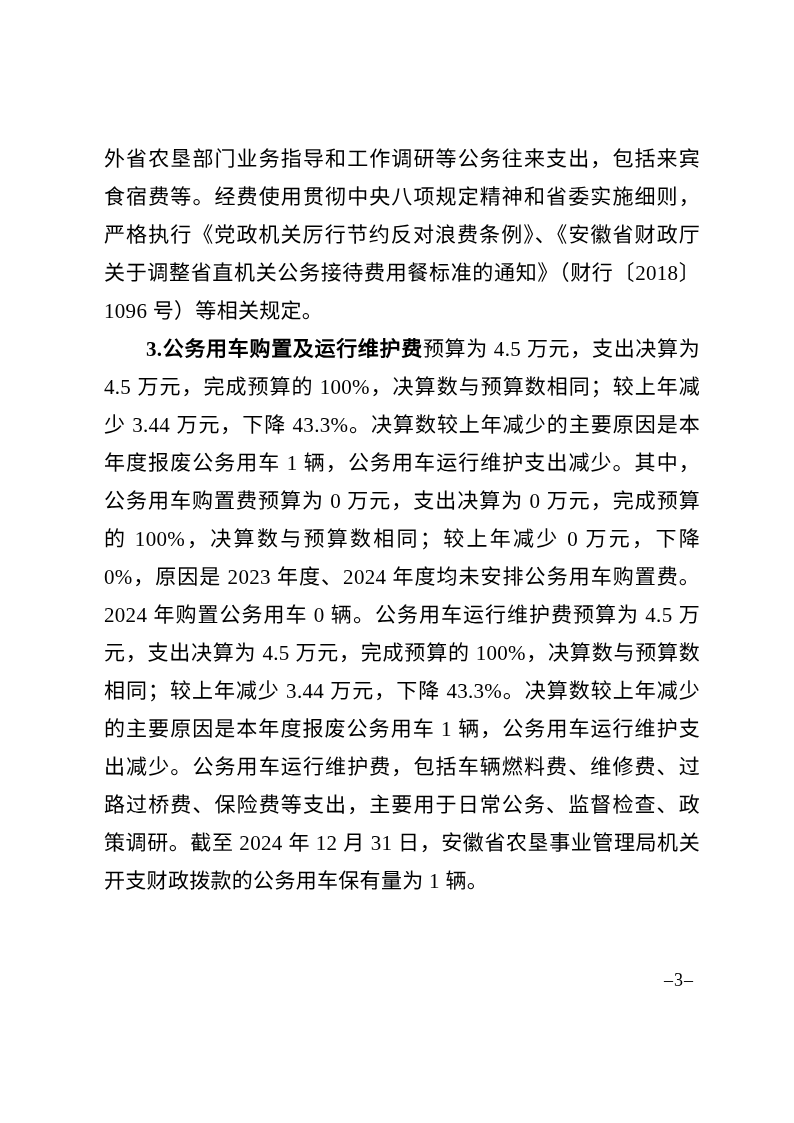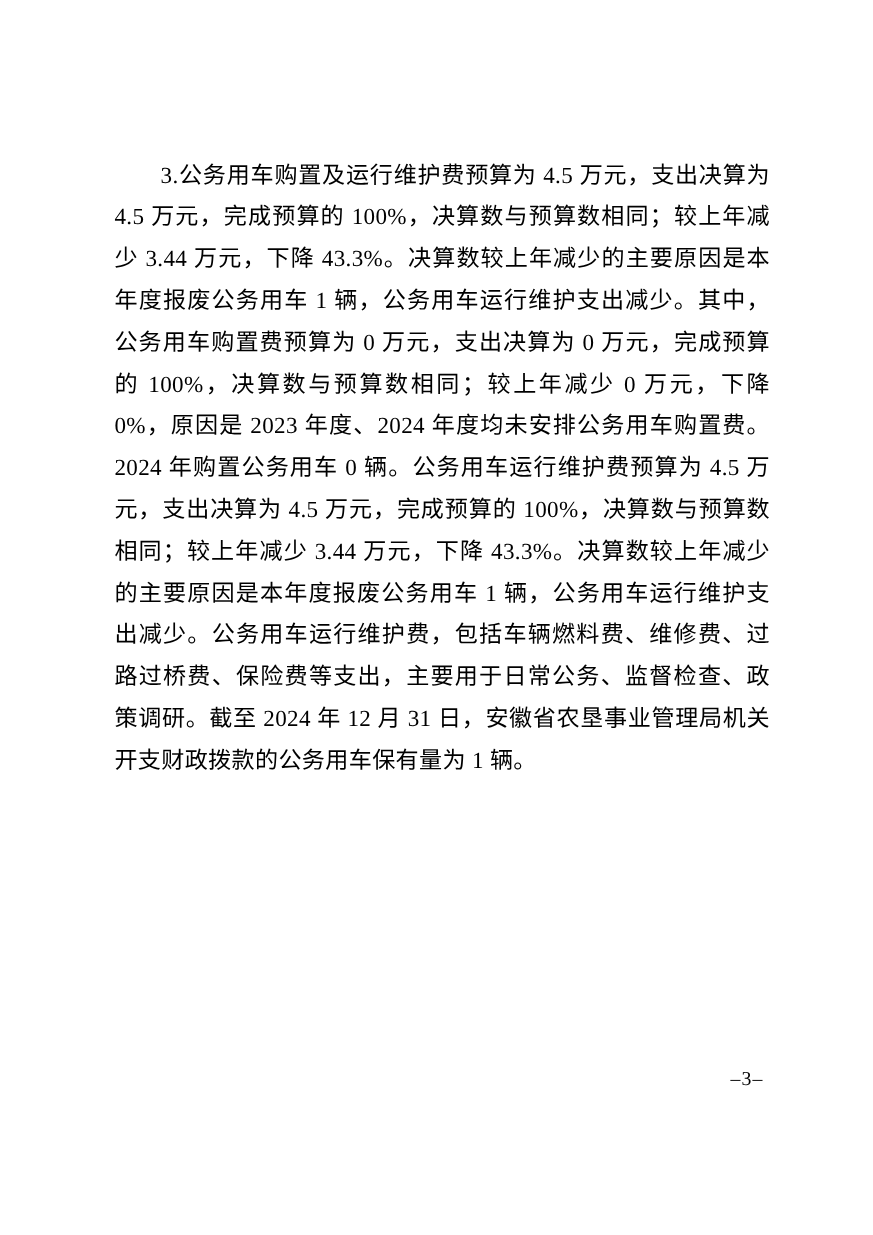--- a/index.html
+++ b/index.html
@@ -32,37 +32,38 @@
     font-size: 21px;
     line-height: 38px;
     letter-spacing: 0.3px;
     text-align: justify;
     text-align-last: left;
   }
   .para.indent {
     text-indent: 2em;
   }
   .run.bold {
-    font-weight: normal;
+    font-weight: bold;
     margin-top: 32px;
   }
   .page-footer {
     position: absolute;
     top: 970px;
     right: 100px;
   }
   .page-number {
     font-size: 18px;
     letter-spacing: 1px;
     color: #000000;
   }
 </style>
 </head>
 <body>
 
 <div class="page">
   <main class="doc-body" id="doc-body">
+      <p class="para"><span class="run">外省农垦部门业务指导和工作调研等公务往来支出，包括来宾食宿费等。经费使用贯彻中央八项规定精神和省委实施细则，严格执行《党政机关厉行节约反对浪费条例》、《安徽省财政厅关于调整省直机关公务接待费用餐标准的通知》（财行〔2018〕1096 号）等相关规定。</span></p>
       <p class="para indent"><span class="run bold">3.公务用车购置及运行维护费</span><span class="run">预算为 4.5 万元，支出决算为 4.5 万元，完成预算的 100%，决算数与预算数相同；较上年减少 3.44 万元，下降 43.3%。决算数较上年减少的主要原因是本年度报废公务用车 1 辆，公务用车运行维护支出减少。其中，公务用车购置费预算为 0 万元，支出决算为 0 万元，完成预算的 100%，决算数与预算数相同；较上年减少 0 万元，下降 0%，原因是 2023 年度、2024 年度均未安排公务用车购置费。2024 年购置公务用车 0 辆。公务用车运行维护费预算为 4.5 万元，支出决算为 4.5 万元，完成预算的 100%，决算数与预算数相同；较上年减少 3.44 万元，下降 43.3%。决算数较上年减少的主要原因是本年度报废公务用车 1 辆，公务用车运行维护支出减少。公务用车运行维护费，包括车辆燃料费、维修费、过路过桥费、保险费等支出，主要用于日常公务、监督检查、政策调研。截至 2024 年 12 月 31 日，安徽省农垦事业管理局机关开支财政拨款的公务用车保有量为 1 辆。</span></p>
     </main>
   <footer class="page-footer">
     <span class="page-number">–3–</span>
   </footer>
 </div>
 
 </body></html>

